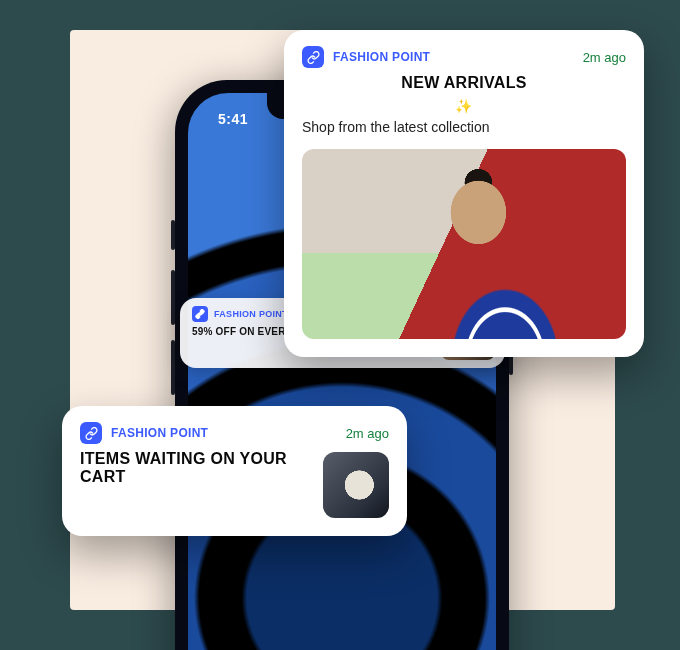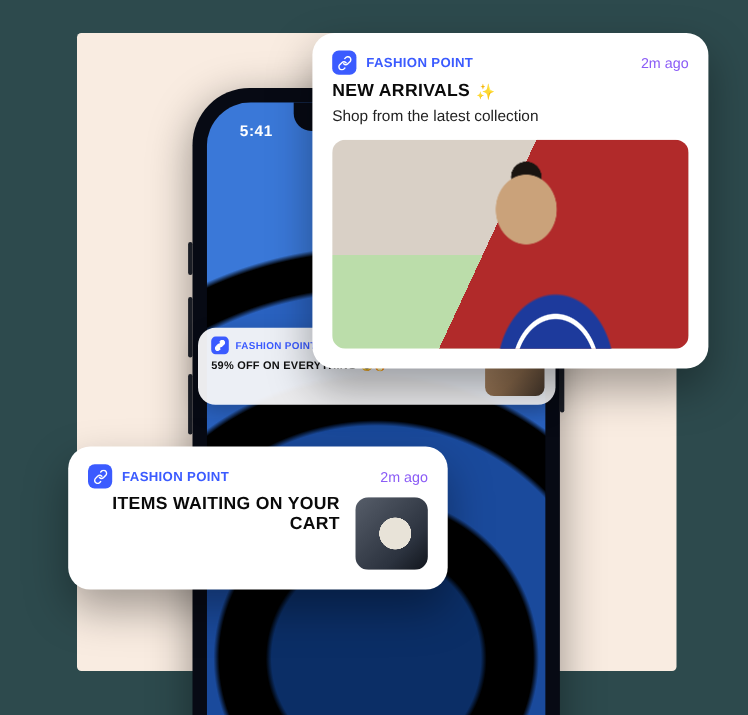--- a/index.html
+++ b/index.html
@@ -114,22 +114,22 @@
   
   .notif-card {
     position: absolute;
     background: #fff;
     border-radius: 20px;
     box-shadow: 0 18px 40px rgba(0,0,0,.35);
     padding: 16px 18px 18px;
   }
   .card-header { display:flex; align-items:center; justify-content:space-between; margin-bottom:6px; }
   .card-header .left { display:flex; align-items:center; gap:9px; }
-  .time-ago { color:#8b5cf6; font-size:13px; }
-  .card-title { font-size:16px; font-weight:800; color:#0a0a0a; letter-spacing:.3px; display:flex; align-items:center; gap:6px;}
+  .time-ago { color:#15803d; font-size:13px; }
+  .card-title { font-size:16px; font-weight:800; color:#0a0a0a; letter-spacing:.3px; display:flex; align-items:center; gap:6px;flex-direction:column;}
   .card-msg { font-size:14px; color:#222; margin-top:4px; line-height:1.35; }
 
   .card-top {
     left: 284px; top: 30px; width: 360px;
   }
   .card-top .hero {
     margin-top: 12px;
     width: 100%; height: 190px; border-radius: 12px; overflow:hidden;
     background:
       linear-gradient(115deg, rgba(255,255,255,0) 0%, rgba(255,255,255,0) 45%, #b12a2a 45%, #b12a2a 100%),
@@ -141,21 +141,21 @@
     background:
       radial-gradient(ellipse 28px 32px at 30% 18%, #caa27a 0%, #caa27a 98%, transparent 100%),
       radial-gradient(circle 14px at 30% 6%, #1a1410 0%, #1a1410 98%, transparent 100%),
       radial-gradient(ellipse 90px 120px at 45% 78%, #1d3a9c 0%, #1d3a9c 40%, #fff 41%, #fff 44%, #1d3a9c 45%, #1d3a9c 58%, transparent 60%);
   }
 
   .card-bottom {
     left: 62px; top: 406px; width: 345px;
     display:flex; flex-direction:column;
   }
-  .card-bottom .row { display:flex; gap:14px; align-items:flex-start;text-align:right; }
+  .card-bottom .row { display:flex; gap:14px; align-items:flex-start; }
   .card-bottom .text { flex:1; }
   .card-bottom .thumb {
     width:66px; height:66px; border-radius:12px; flex:0 0 66px;
     background:
       radial-gradient(circle 16px at 55% 50%, #e8e3d8 0%, #e8e3d8 90%, transparent 92%),
       linear-gradient(135deg,#575e6a 0%, #2b323e 70%, #11151c 100%);
     margin-top:2px;
   }
 
   .sparkle { font-size: 14px; }

